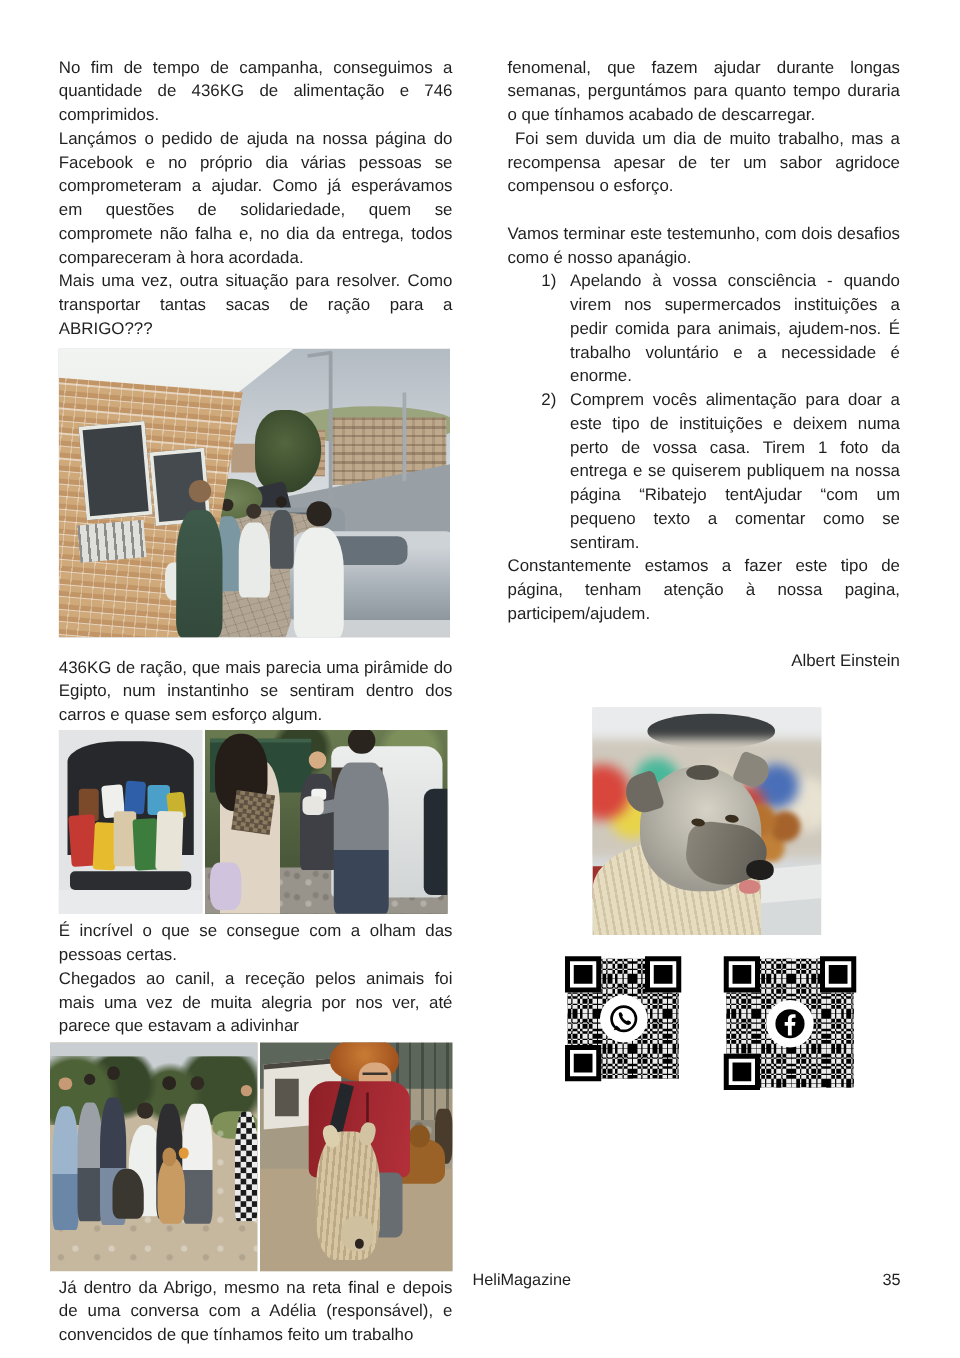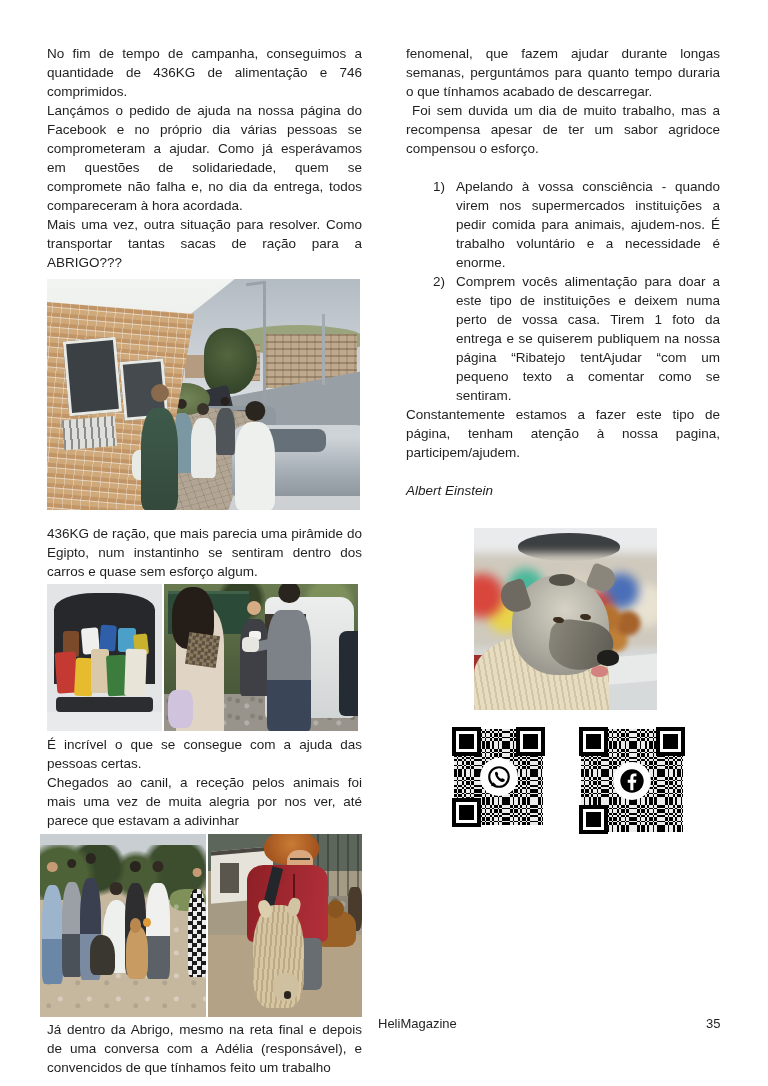--- a/index.html
+++ b/index.html
@@ -6,21 +6,21 @@
   body{font-family:"Liberation Sans",sans-serif;color:#1f1f1f;}
   .page{position:relative;width:768px;height:1086px;background:#fff;overflow:hidden;}
   .col{position:absolute;top:44px;}
   .col-left{left:47px;width:315px;}
   .col-right{left:406px;width:314px;}
   p{margin:0;font-size:13.5px;line-height:19px;text-align:justify;}
   .presp{white-space:pre-wrap;}
   .spacer{height:19px;}
   .list-item{position:relative;padding-left:50px;margin:0;}
   .list-item .marker{position:absolute;left:27px;top:0;font-size:13.5px;line-height:19px;}
-  .quote-author{text-align:left;font-style:italic;}
+  .quote-author{text-align:right;}
   .footer-mag{position:absolute;top:1016px;left:378px;font-size:13px;}
   .footer-page{position:absolute;top:1016px;left:706px;font-size:13px;}
 
   
   .ph{position:relative;overflow:hidden;background:#cfd3d6;}
   .ph *{position:absolute;}
   .photo-row{display:flex;gap:2px;}
   .person{border-radius:38% 38% 12% 12%;}
   .person::before{content:"";position:absolute;left:50%;top:-24%;transform:translateX(-50%);
     width:48%;aspect-ratio:1/1;background:var(--head,#2a241f);border-radius:50%;}
@@ -304,21 +304,21 @@
         <div class="pMan person"></div>
         <div class="pManArm"></div>
         <div class="handBag"></div>
         <div class="pWoman"></div>
         <div class="pWomanHair"></div>
         <div class="pWomanScarf"></div>
         <div class="pWomanSleeve"></div>
       </div>
     </div>
 
-    <p>É incrível o que se consegue com a ajuda das pessoas certas.</p>
+    <p>É incrível o que se consegue com a olham das pessoas certas.</p>
     <p>Chegados ao canil, a receção pelos animais foi mais uma vez de muita alegria por nos ver, até parece que estavam a adivinhar</p>
 
     <div class="photo-row" style="margin:4px 0 3px -7px;">
       <div class="ph" id="photo3a">
         <div class="sky"></div>
         <div class="trees"></div>
         <div class="grassR"></div>
         <div class="groundTex"></div>
         <div class="f1 person"></div>
         <div class="f2 person"></div>
@@ -357,20 +357,21 @@
       </div>
     </div>
 
     <p>Já dentro da Abrigo, mesmo na reta final e depois de uma conversa com a Adélia (responsável), e convencidos de que tínhamos feito um trabalho</p>
   </div>
 
   <div class="col col-right">
     <p>fenomenal, que fazem ajudar durante longas semanas, perguntámos para quanto tempo duraria o que tínhamos acabado de descarregar.</p>
     <p class="presp"> Foi sem duvida um dia de muito trabalho, mas a recompensa apesar de ter um sabor agridoce compensou o esforço.</p>
     <div class="spacer"></div>
+    <p>Vamos terminar este testemunho, com dois desafios como é nosso apanágio.</p>
 
     <div class="list-item">
       <span class="marker">1)</span>
       <p>Apelando à vossa consciência - quando virem nos supermercados instituições a pedir comida para animais, ajudem-nos. É trabalho voluntário e a necessidade é enorme.</p>
     </div>
     <div class="list-item">
       <span class="marker">2)</span>
       <p>Comprem vocês alimentação para doar a este tipo de instituições e deixem numa perto de vossa casa. Tirem 1 foto da entrega e se quiserem publiquem na nossa página “Ribatejo tentAjudar “com um pequeno texto a comentar como se sentiram.</p>
     </div>
 

